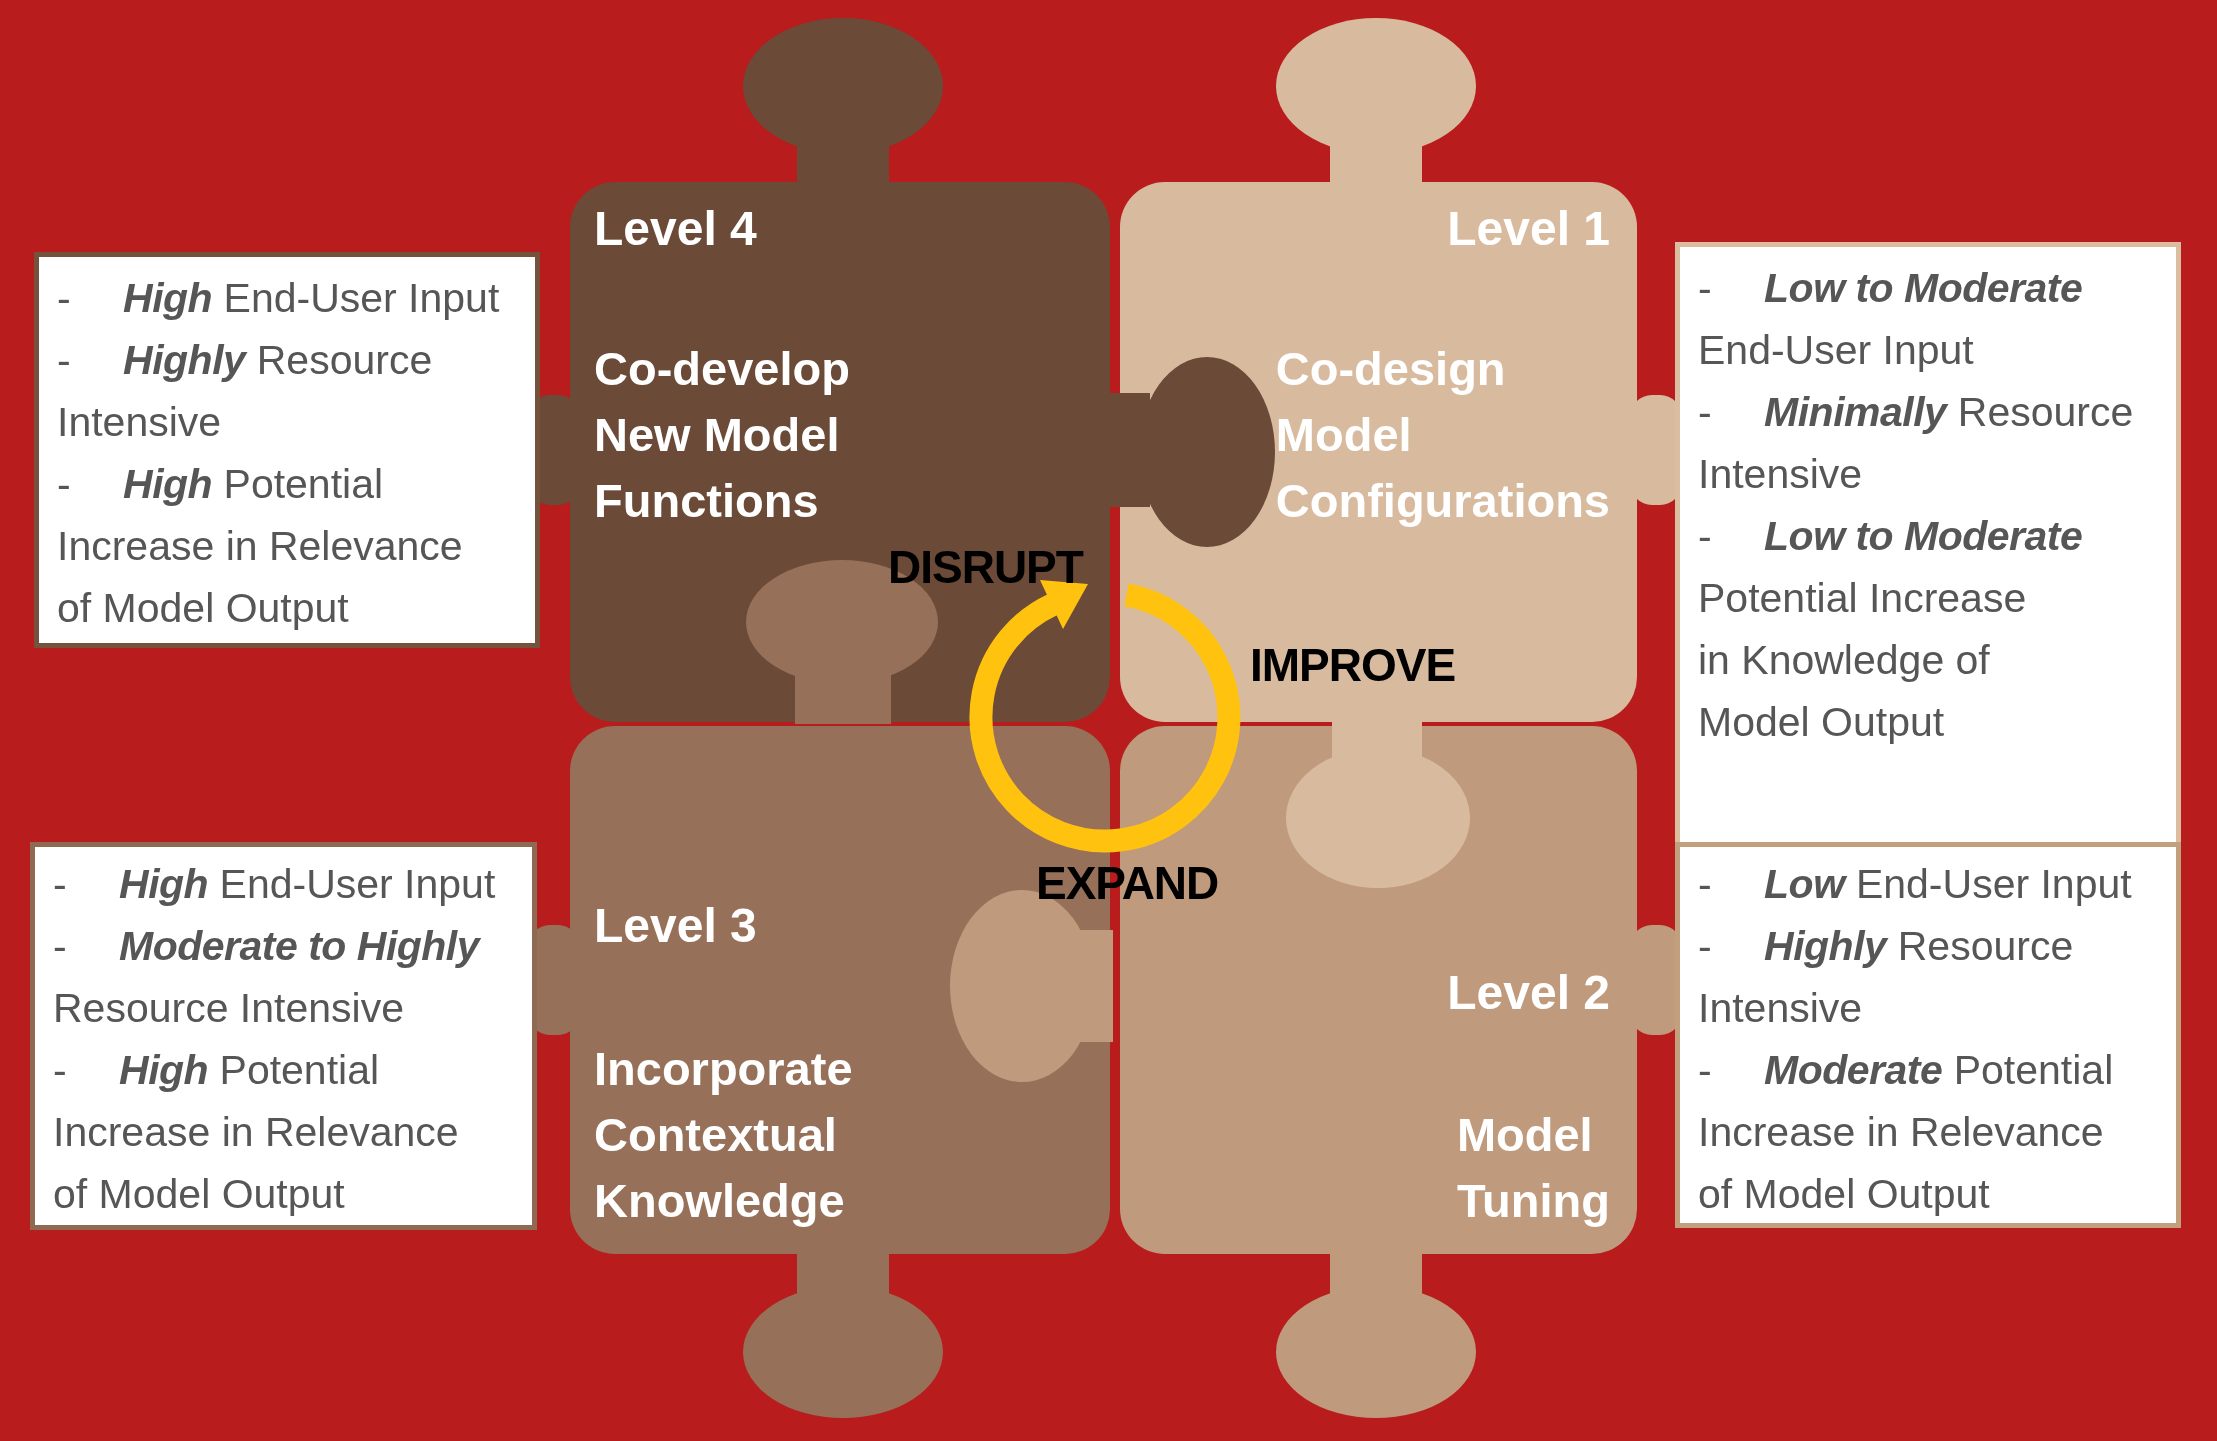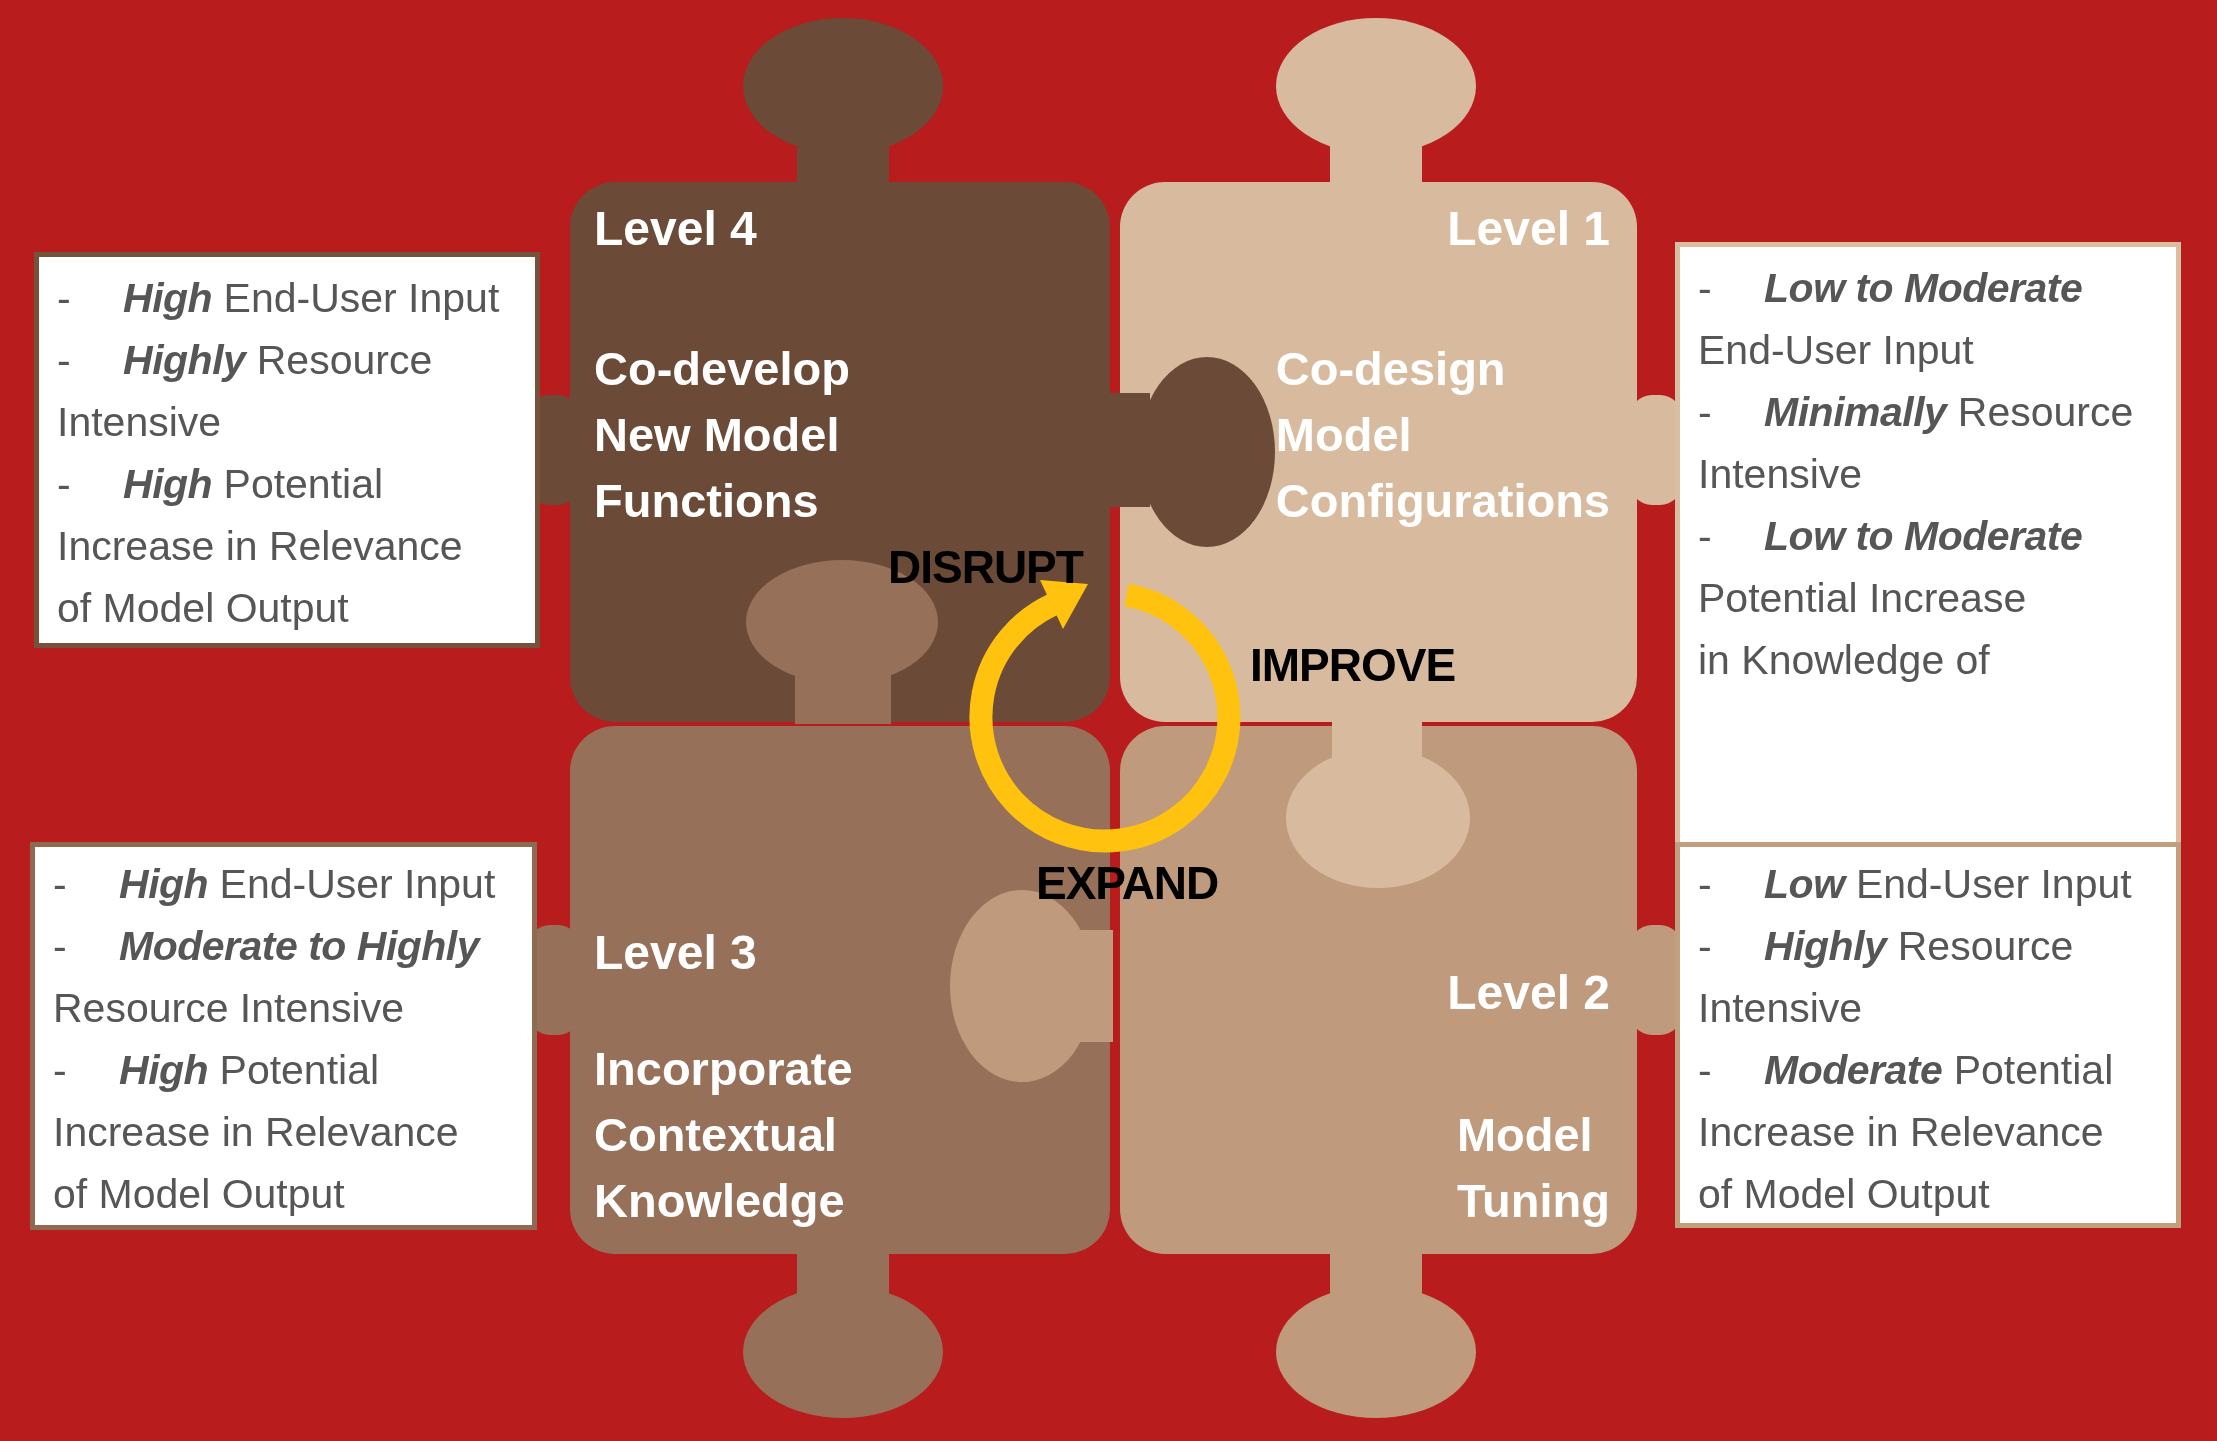--- a/index.html
+++ b/index.html
@@ -117,21 +117,21 @@
       <div>Functions</div>
     </div>
 
   <div class="piece-label align-right" style="right:607px;top:204px;">Level 1</div>
   <div class="piece-title align-right" style="right:607px;top:336px;">
       <div>Co-design</div>
       <div>Model</div>
       <div>Configurations</div>
     </div>
 
-  <div class="piece-label" style="left:594px;top:901px;margin-top:27px;">Level 3</div>
+  <div class="piece-label" style="left:594px;top:901px;">Level 3</div>
   <div class="piece-title" style="left:594px;top:1036px;">
       <div>Incorporate</div>
       <div>Contextual</div>
       <div>Knowledge</div>
     </div>
 
   <div class="piece-label align-right" style="right:607px;top:968px;">Level 2</div>
   <div class="piece-title align-right" style="right:607px;top:1102px;">
       <div>Model</div>
       <div>Tuning</div>
@@ -150,20 +150,21 @@
       <div class="cl">of Model Output</div>
     </div>
   <div class="callout" style="left: 1675px; top: 242px; width: 506px; height: 654px; border-color: rgb(219, 190, 159); color: rgb(86, 86, 86);">
       <div class="cl">- <b><i>Low to Moderate</i></b></div>
       <div class="cl">End-User Input</div>
       <div class="cl">- <b><i>Minimally</i></b> Resource</div>
       <div class="cl">Intensive</div>
       <div class="cl">- <b><i>Low to Moderate</i></b></div>
       <div class="cl">Potential Increase</div>
       <div class="cl">in Knowledge of</div>
+      <div class="cl">Model Output</div>
     </div>
   <div class="callout" style="left: 30px; top: 842px; width: 507px; height: 388px; padding-top: 6px; border-color: rgb(141, 106, 81); color: rgb(86, 86, 86);">
       <div class="cl">- <b><i>High</i></b>  End-User Input</div>
       <div class="cl">- <b><i>Moderate to Highly</i></b></div>
       <div class="cl">Resource Intensive</div>
       <div class="cl">- <b><i>High</i></b> Potential</div>
       <div class="cl">Increase in Relevance</div>
       <div class="cl">of Model Output</div>
     </div>
   <div class="callout" style="left: 1675px; top: 842px; width: 506px; height: 386px; padding-top: 6px; border-color: rgb(194, 160, 126); color: rgb(86, 86, 86);">

